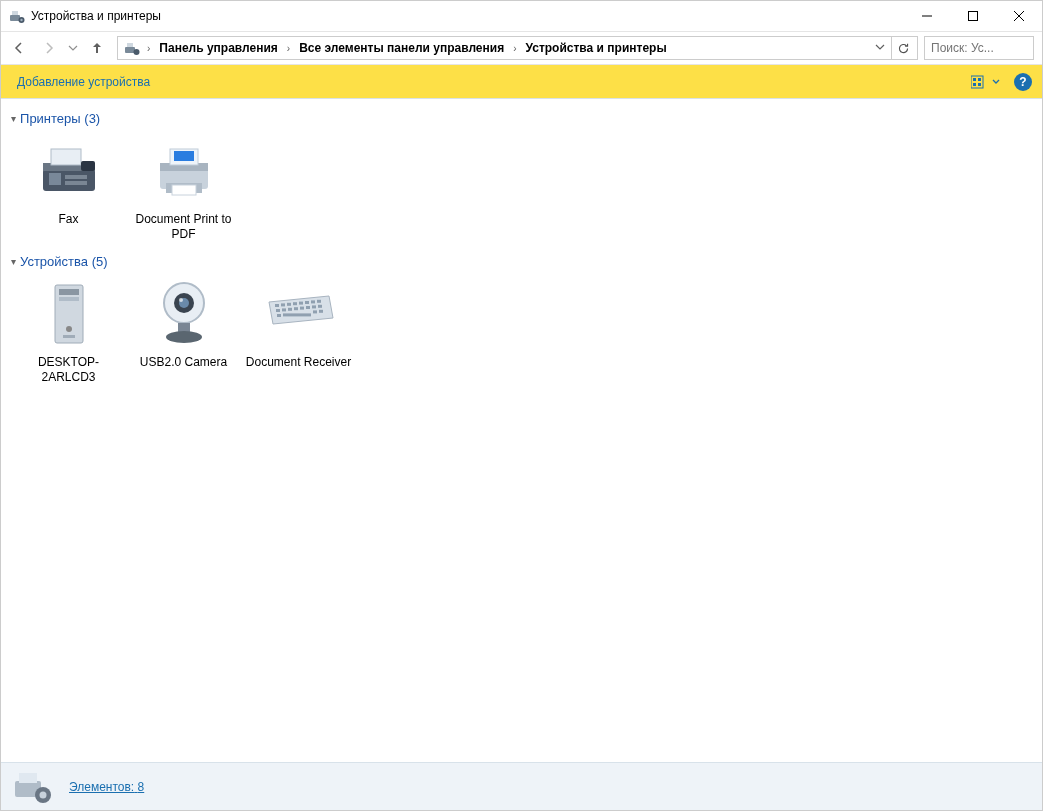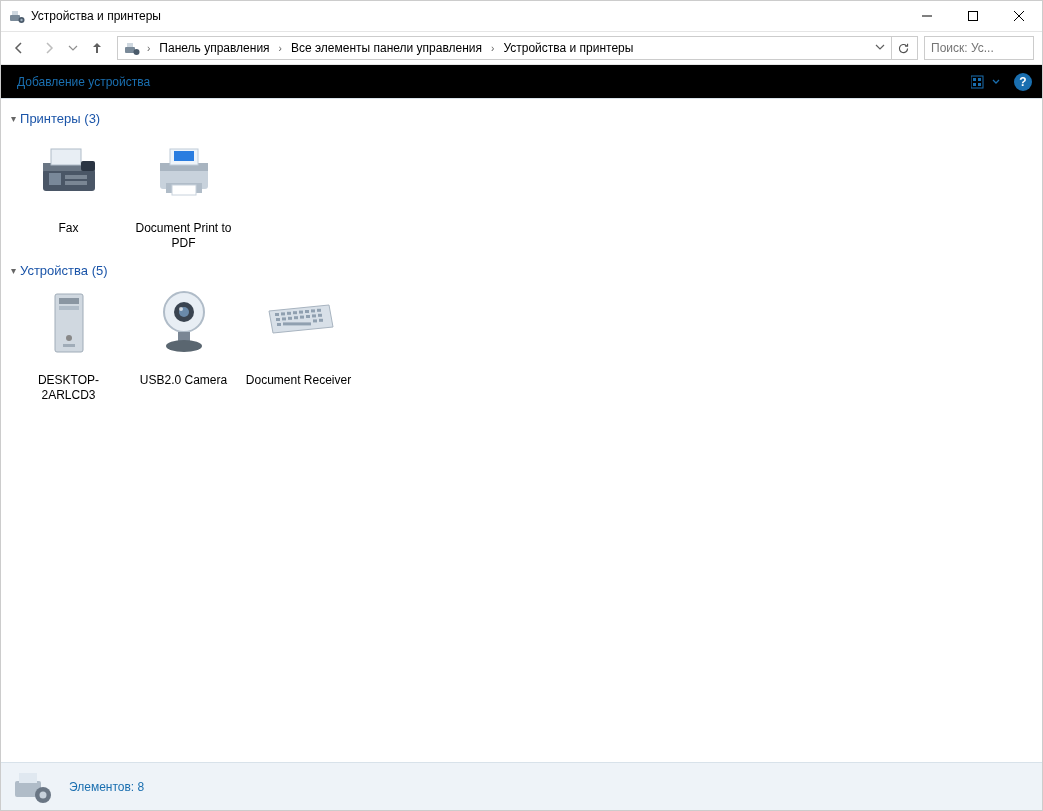--- a/index.html
+++ b/index.html
@@ -51,42 +51,42 @@
     border:1px solid #ccc;
     display:flex;
     align-items:center;
     padding:0 2px;
     font-size:12px;
     margin: 0 4px;
     background:#fff;
     overflow:hidden;
   }
   .bc-icon { width:16px; height:16px; margin:0 4px;}
-  .bc-seg { padding:0 6px; height:22px; display:flex; align-items:center; color:#000;}
+  .bc-seg { padding:0 6px; height:22px; display:flex; align-items:center; color:#000;font-weight:bold;}
   .bc-chev { color:#606060; padding:0 3px; font-size:10px;}
   .bc-end { flex:1;}
   .bc-drop { padding:0 6px; color:#606060;}
   .refresh-btn {
     width:24px; height:24px; border-left:1px solid #ccc;
     display:flex; align-items:center; justify-content:center;
     color:#505050;
   }
   .searchbox {
     width:110px; height:24px; border:1px solid #ccc;
     display:flex; align-items:center; padding:10px 4px; color:#777;
     margin-right:4px;
   }
   .searchbox input {
     border:none; outline:none; width:100%; font-size:12px; color:#555;
     background:transparent;
   }
   
   .cmdbar {
     height:34px;
-    background:#000000;
+    background:#fde047;
     border-bottom:1px solid #d8e2ea;
     display:flex;
     align-items:center;
     padding:0 10px;
     gap:2px;
   }
   .cmd-link {
     color:#1a6fb0;
     font-size:12px;
     padding:4px 6px;
@@ -121,32 +121,32 @@
   }
   .item {
     width:115px;
     text-align:center;
     padding:6px 2px;
     font-size:12px;
   }
   .item .icon-wrap {
     height:70px; display:flex; align-items:center; justify-content:center;
   }
-  .item .label { margin-top:15px; line-height:1.25; word-wrap:break-word;}
+  .item .label { margin-top:6px; line-height:1.25; word-wrap:break-word;}
   
   .statusbar {
     height:48px;
     background:#eef3f8;
     border-top:1px solid #d8e2ea;
     display:flex; align-items:center;
     padding:0 12px;
     gap:14px;
   }
   .statusbar .status-icon { width:42px; height:36px;}
-  .status-text { font-size:12px; color:#1a6fb0;}
+  .status-text { font-size:12px; color:#1a6fb0;text-decoration:underline;}
 </style>
 </head>
 <body>
 
 <div class="titlebar">
   <svg class="title-icon" viewBox="0 0 16 16">
     <rect x="1" y="7" width="10" height="6" rx="1" fill="#7a8a99"></rect>
     <rect x="3" y="3" width="6" height="4" fill="#cfd8e0"></rect>
     <circle cx="12.5" cy="12" r="3" fill="#4a5a6a"></circle>
     <circle cx="12.5" cy="12" r="1.2" fill="#9fb0c0"></circle>

